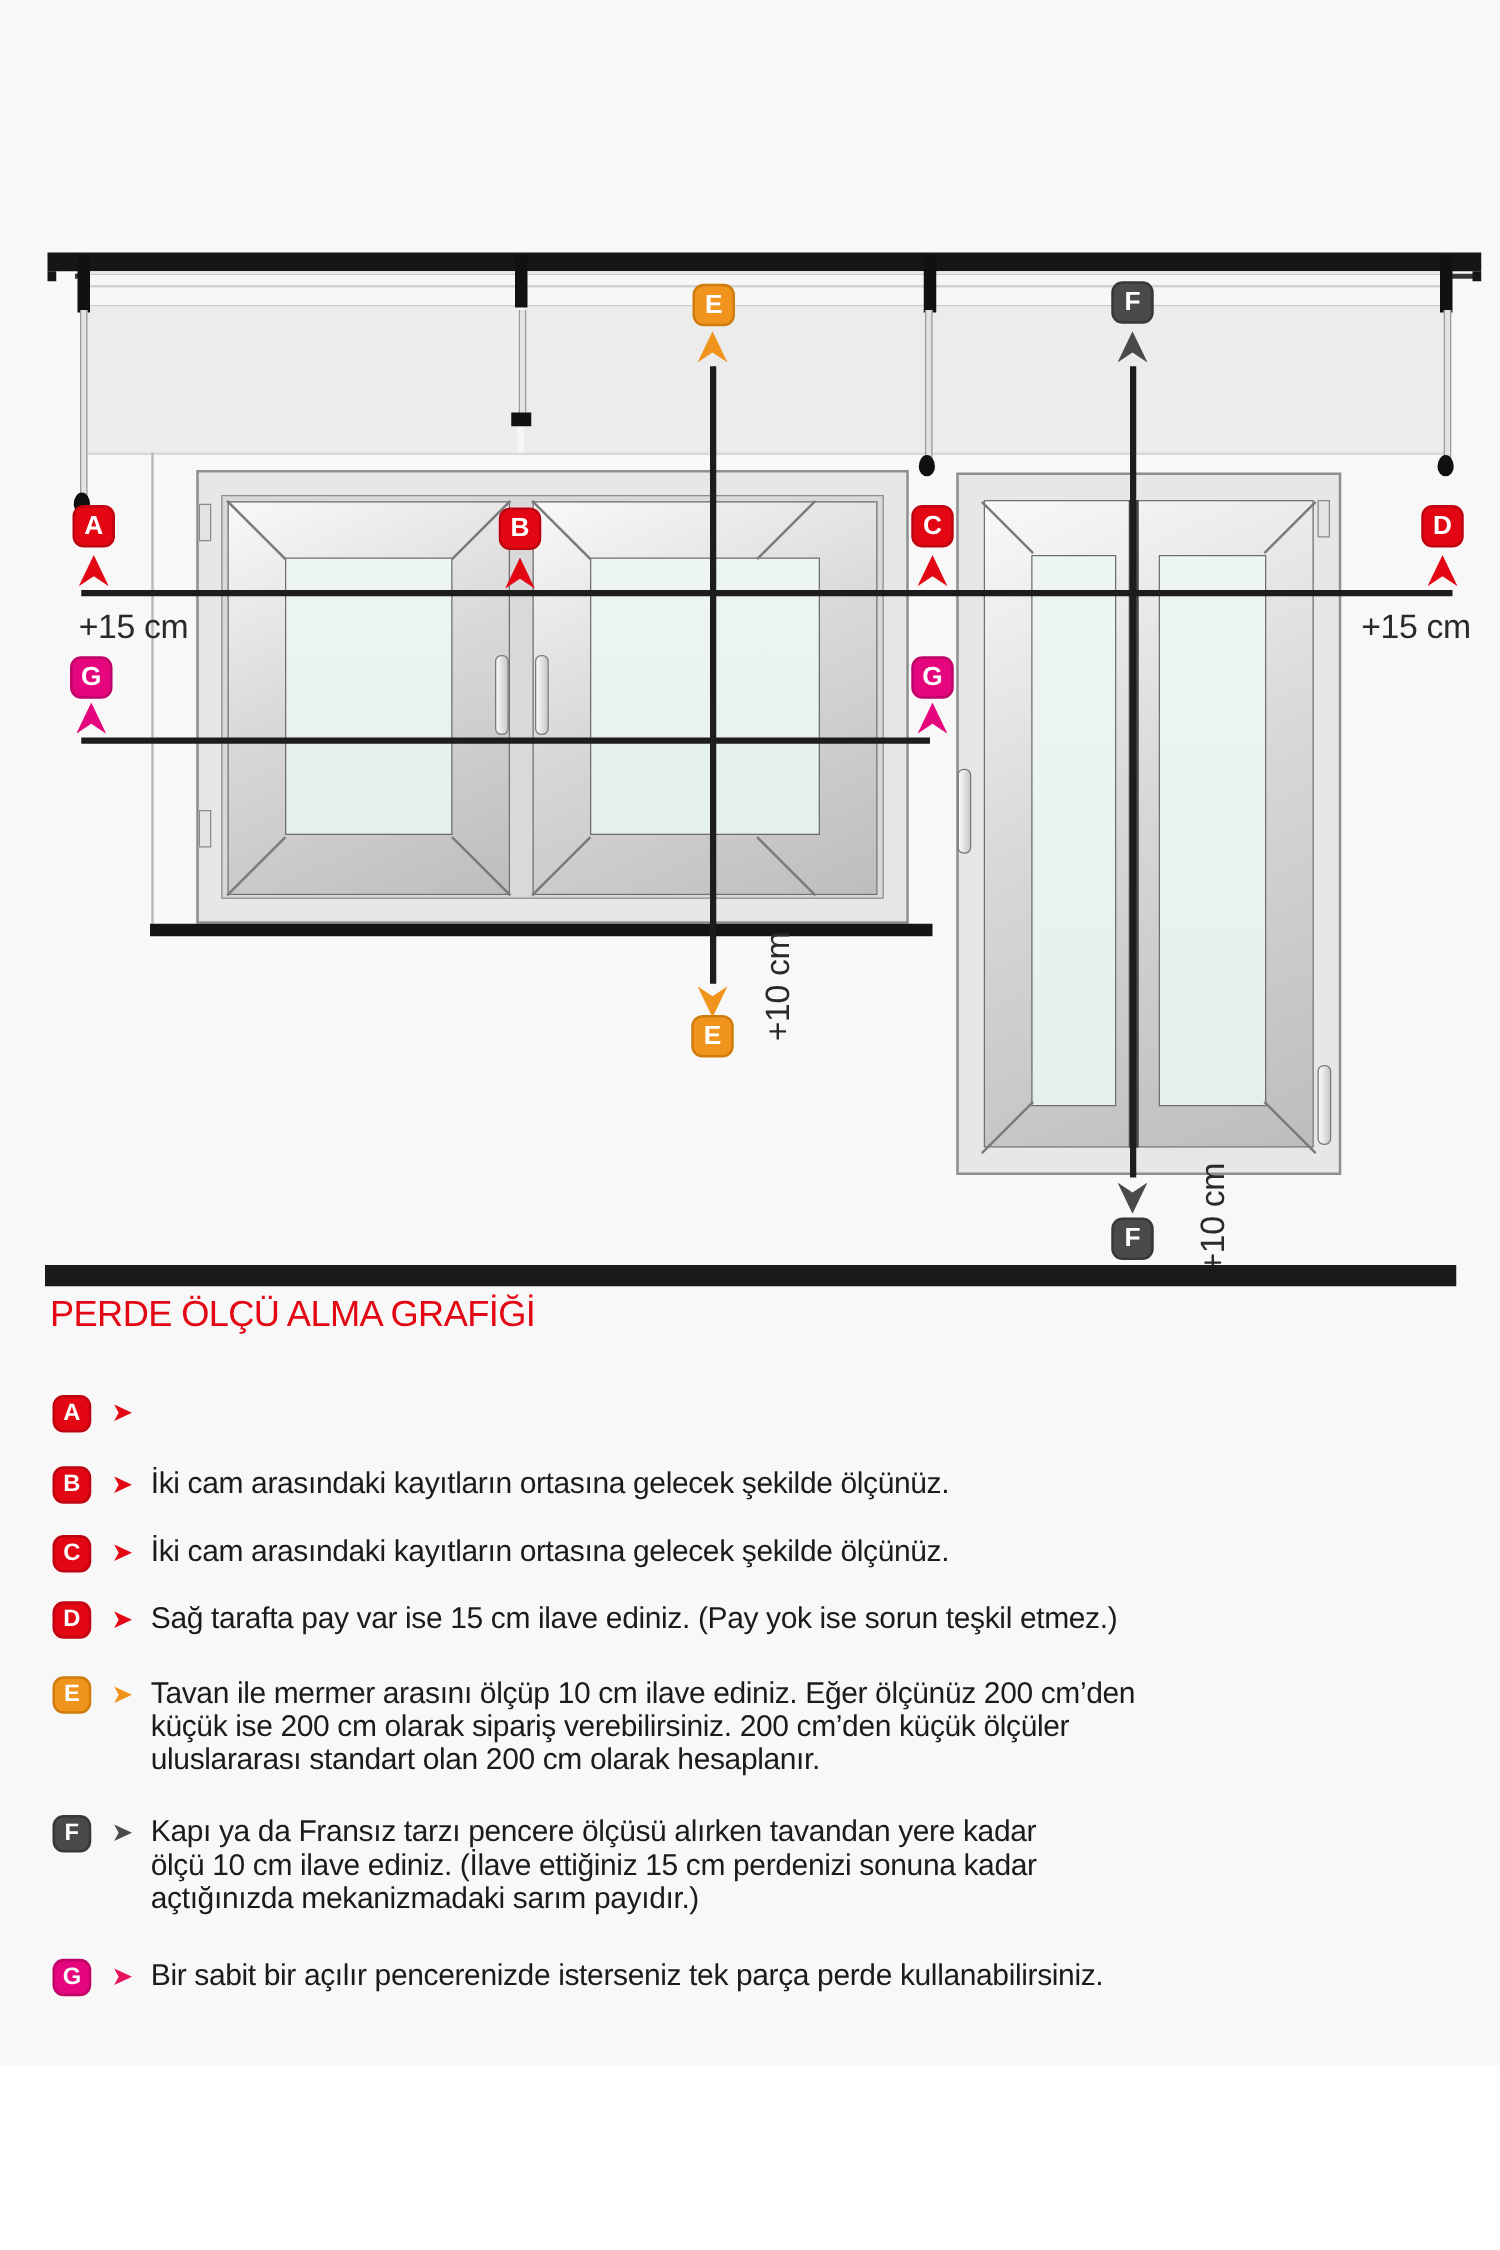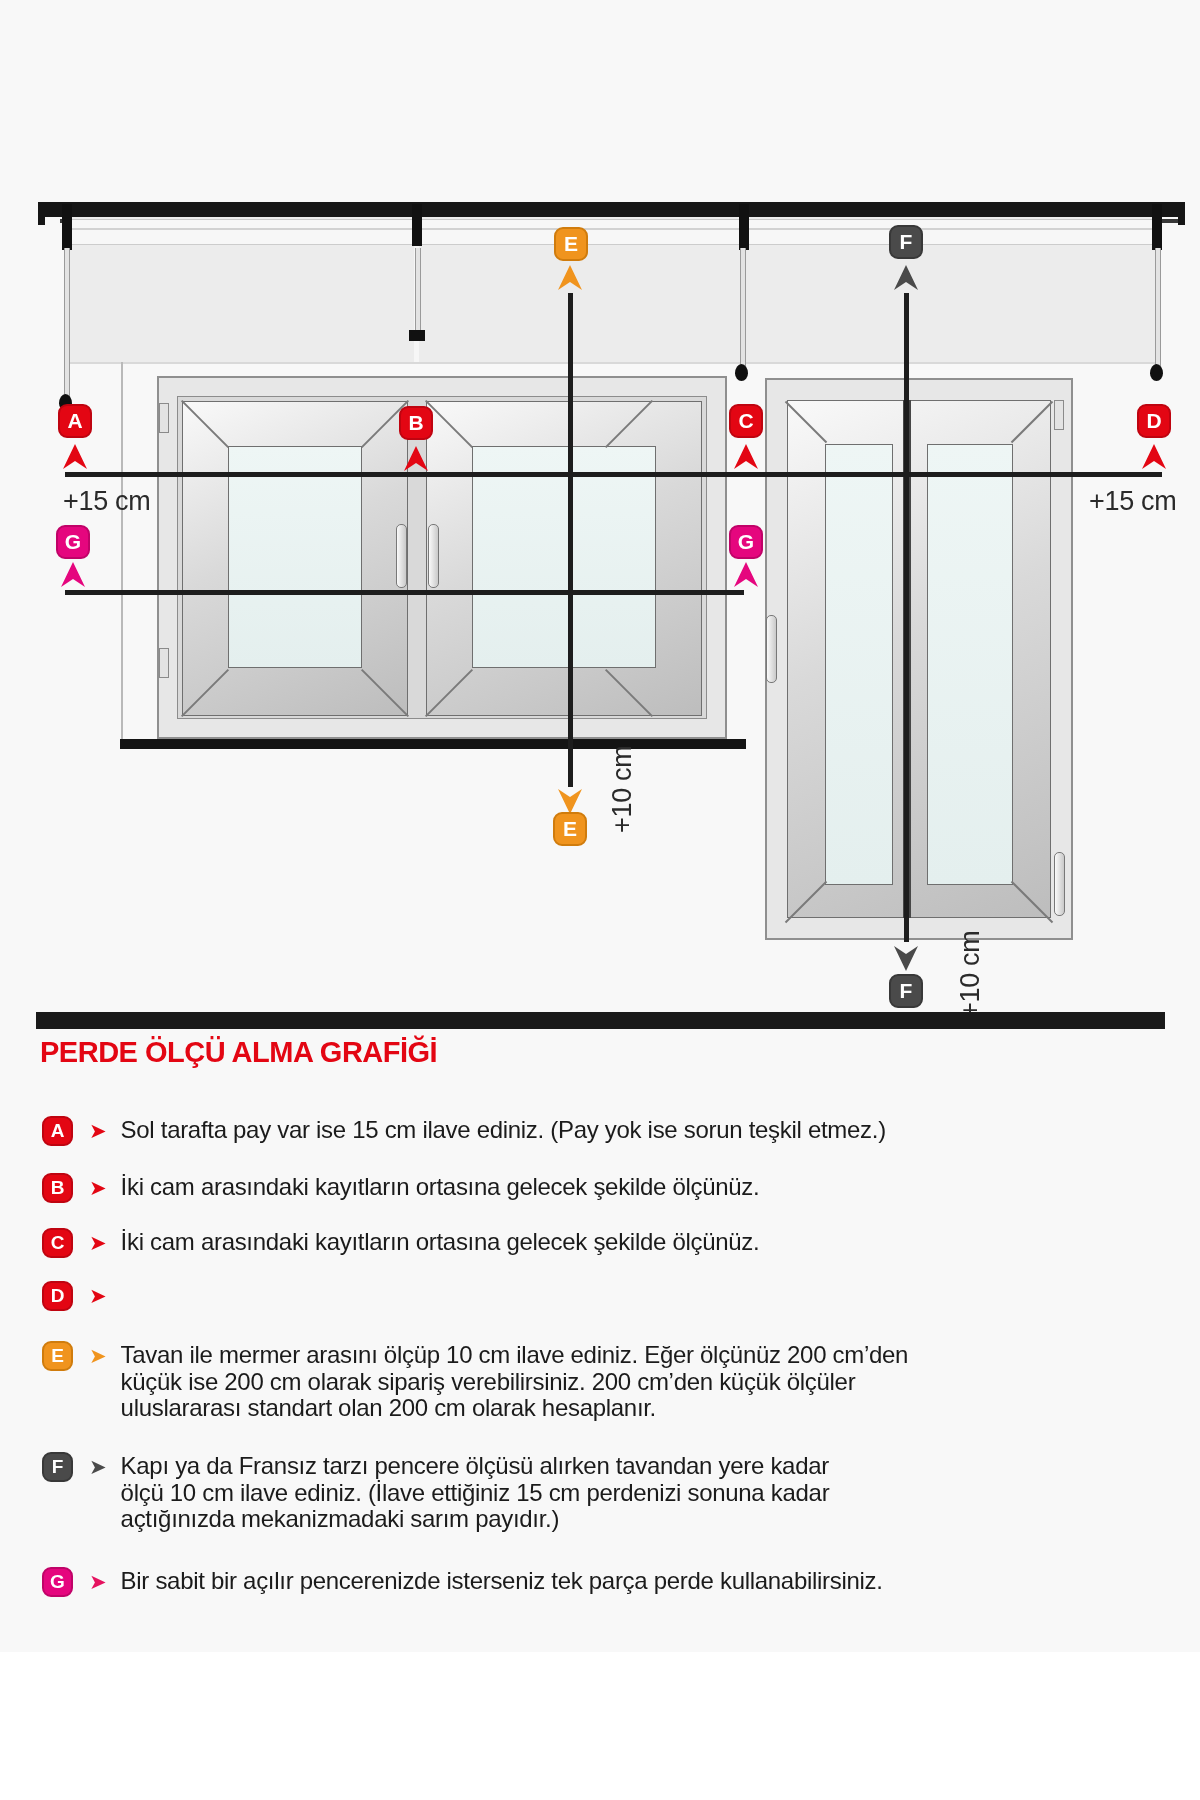--- a/index.html
+++ b/index.html
@@ -45,21 +45,21 @@
   .c-orange{background:#f0941e;}
   .c-dark{background:#4a4a4a;}
   .c-magenta{background:#e5067e;}
 
   .dim-label{font-size:27px;color:#2a2a2a;letter-spacing:-0.3px;white-space:nowrap;}
   .vlabel{transform-origin:0 0;transform:rotate(-90deg);width:100px;height:30px;
           font-size:27px;color:#2a2a2a;white-space:nowrap;letter-spacing:-0.3px;}
 
   
   .divider{background:#1a1a1a;}
-  .doc-title{font-size:29px;font-weight:bold;color:#e30613;letter-spacing:-0.5px;white-space:nowrap;}
+  .doc-title{font-size:29px;font-weight:normal;color:#e30613;letter-spacing:-0.5px;white-space:nowrap;}
   .doc-subtitle{font-size:25px;color:#1c1c1c;letter-spacing:-0.4px;white-space:nowrap;}
   .row{display:flex;align-items:flex-start;}
   .row .badge-s{flex:0 0 auto;display:flex;align-items:center;justify-content:center;
         width:31px;height:30px;border-radius:9px;color:#fff;font-weight:bold;font-size:19px;box-sizing:border-box;}
   .row .arrow{flex:0 0 auto;margin:3px 14px 0 16px;font-size:21px;line-height:24px;}
   .ar-red{color:#e30613;}
   .ar-orange{color:#f0941e;}
   .ar-dark{color:#4a4a4a;}
   .ar-magenta{color:#e5125f;}
   .row .txt{font-size:24px;line-height:26.5px;letter-spacing:-0.3px;color:#1b1b1b;
@@ -167,38 +167,38 @@
   <div class="abs dim-label" style="left:1089px;top:486px;">+15 cm</div>
   <div class="abs vlabel" style="left:607px;top:833px;">+10 cm</div>
   <div class="abs vlabel" style="left:955px;top:1018px;">+10 cm</div>
 
   <div class="abs divider" style="left:36px;top:1012px;width:1129px;height:17px;"></div>
   <div class="abs doc-title" style="left:40px;top:1036px;">PERDE ÖLÇÜ ALMA GRAFİĞİ</div>
 
   <div class="abs row" style="left:42px;top:1116px;width:1120px;">
     <div class="badge-s bg-red">A</div>
     <div class="arrow ar-red">➤</div>
-    <div class="txt">Sol tarafta pay var ise 15 cm ilave ediniz. (Pay yok ise sorun teşkil etmez.)</div>
   </div>
 
   <div class="abs row" style="left:42px;top:1173px;width:1120px;">
     <div class="badge-s bg-red">B</div>
     <div class="arrow ar-red">➤</div>
     <div class="txt">İki cam arasındaki kayıtların ortasına gelecek şekilde ölçünüz.</div>
   </div>
 
   <div class="abs row" style="left:42px;top:1228px;width:1120px;">
     <div class="badge-s bg-red">C</div>
     <div class="arrow ar-red">➤</div>
     <div class="txt">İki cam arasındaki kayıtların ortasına gelecek şekilde ölçünüz.</div>
   </div>
 
   <div class="abs row" style="left:42px;top:1281px;width:1120px;">
     <div class="badge-s bg-red">D</div>
     <div class="arrow ar-red">➤</div>
+    <div class="txt">Sağ tarafta pay var ise 15 cm ilave ediniz. (Pay yok ise sorun teşkil etmez.)</div>
   </div>
 
   <div class="abs row" style="left:42px;top:1341px;width:1120px;">
     <div class="badge-s bg-orange">E</div>
     <div class="arrow ar-orange">➤</div>
     <div class="txt">Tavan ile mermer arasını ölçüp 10 cm ilave ediniz. Eğer ölçünüz 200 cm’den
 küçük ise 200 cm olarak sipariş verebilirsiniz. 200 cm’den küçük ölçüler
 uluslararası standart olan 200 cm olarak hesaplanır.</div>
   </div>
 

